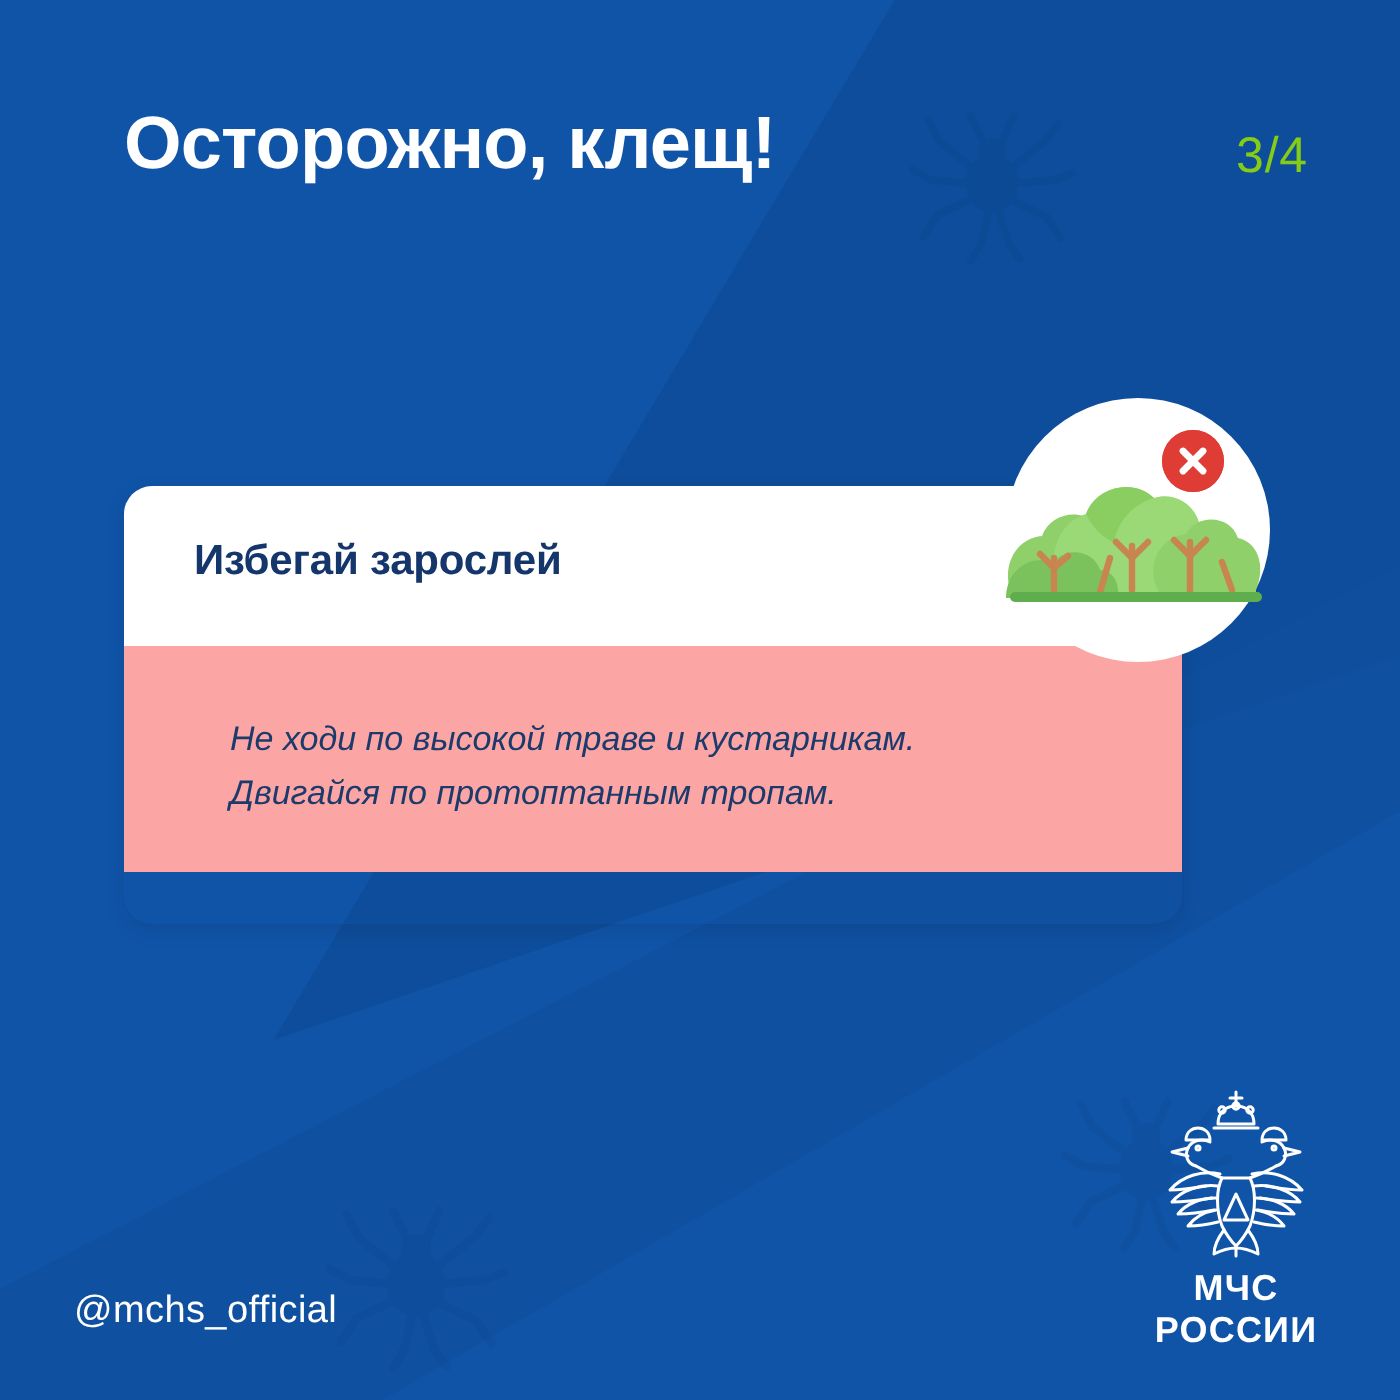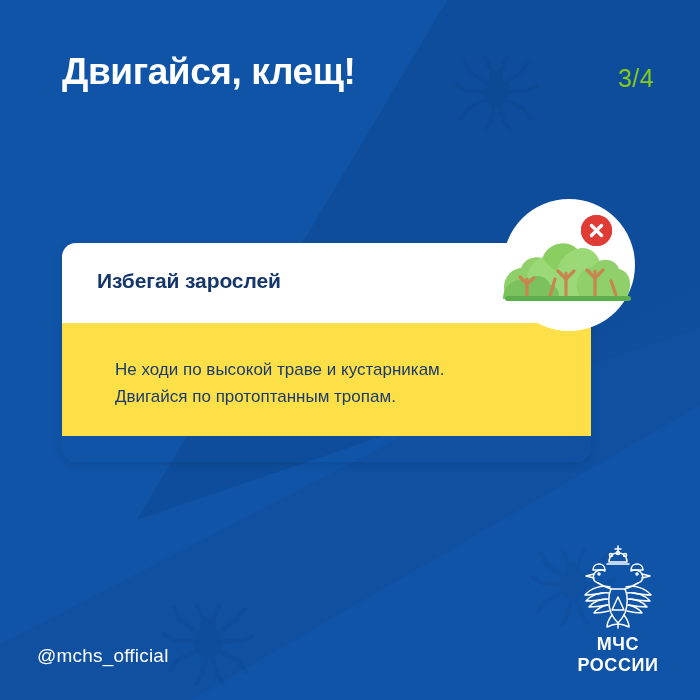--- a/index.html
+++ b/index.html
@@ -134,21 +134,22 @@
     font-size: 21px;
     font-weight: bold;
     color: #14366b;
     letter-spacing: -0.1px;
   }
   .card-body {
     position: absolute;
     left: 0; top: 80px;
     width: 100%;
     height: 113px;
-    background: #fde047;
+    background: #fca5a5;
+    font-style: italic;
   }
   .card-body-text {
     position: absolute;
     left: 53px;
     top: 33px;
     font-size: 17px;
     line-height: 27px;
     color: #1c3b6b;
     white-space: pre-line;
   }
@@ -245,21 +246,21 @@
         <path d="M60 44 L80 28 L88 18"></path>
         <path d="M62 52 L86 50 L96 46"></path>
         <path d="M60 61 L81 71 L89 83"></path>
         <path d="M54 69 L60 87 L66 95"></path>
         <path d="M46 30 L38 14"></path>
         <path d="M55 30 L62 14"></path>
       </g>
     </svg>
   </div>
 
-  <div class="poster-title">Двигайся, клещ!</div>
+  <div class="poster-title">Осторожно, клещ!</div>
   <div class="page-indicator">3/4</div>
 
   <div class="illus-circle">
     <svg class="illus-art" viewBox="0 0 132 132">
 
       <path d="M2 96 C-2 82 6 70 18 69 C22 58 36 55 44 62 C52 56 64 60 66 70 C74 70 80 78 78 88 L78 98 L2 98 Z" fill="#8fd06a"></path>
 
       <path d="M26 94 C20 80 26 62 40 58 C45 44 64 40 74 50 C86 46 98 56 97 68 C108 70 113 82 108 94 L108 100 L26 100 Z" fill="#9ad975"></path>
 
       <path d="M40 58 C45 44 64 40 74 50 C66 52 56 60 54 72 C48 70 43 64 40 58 Z" fill="#8ace62"></path>

